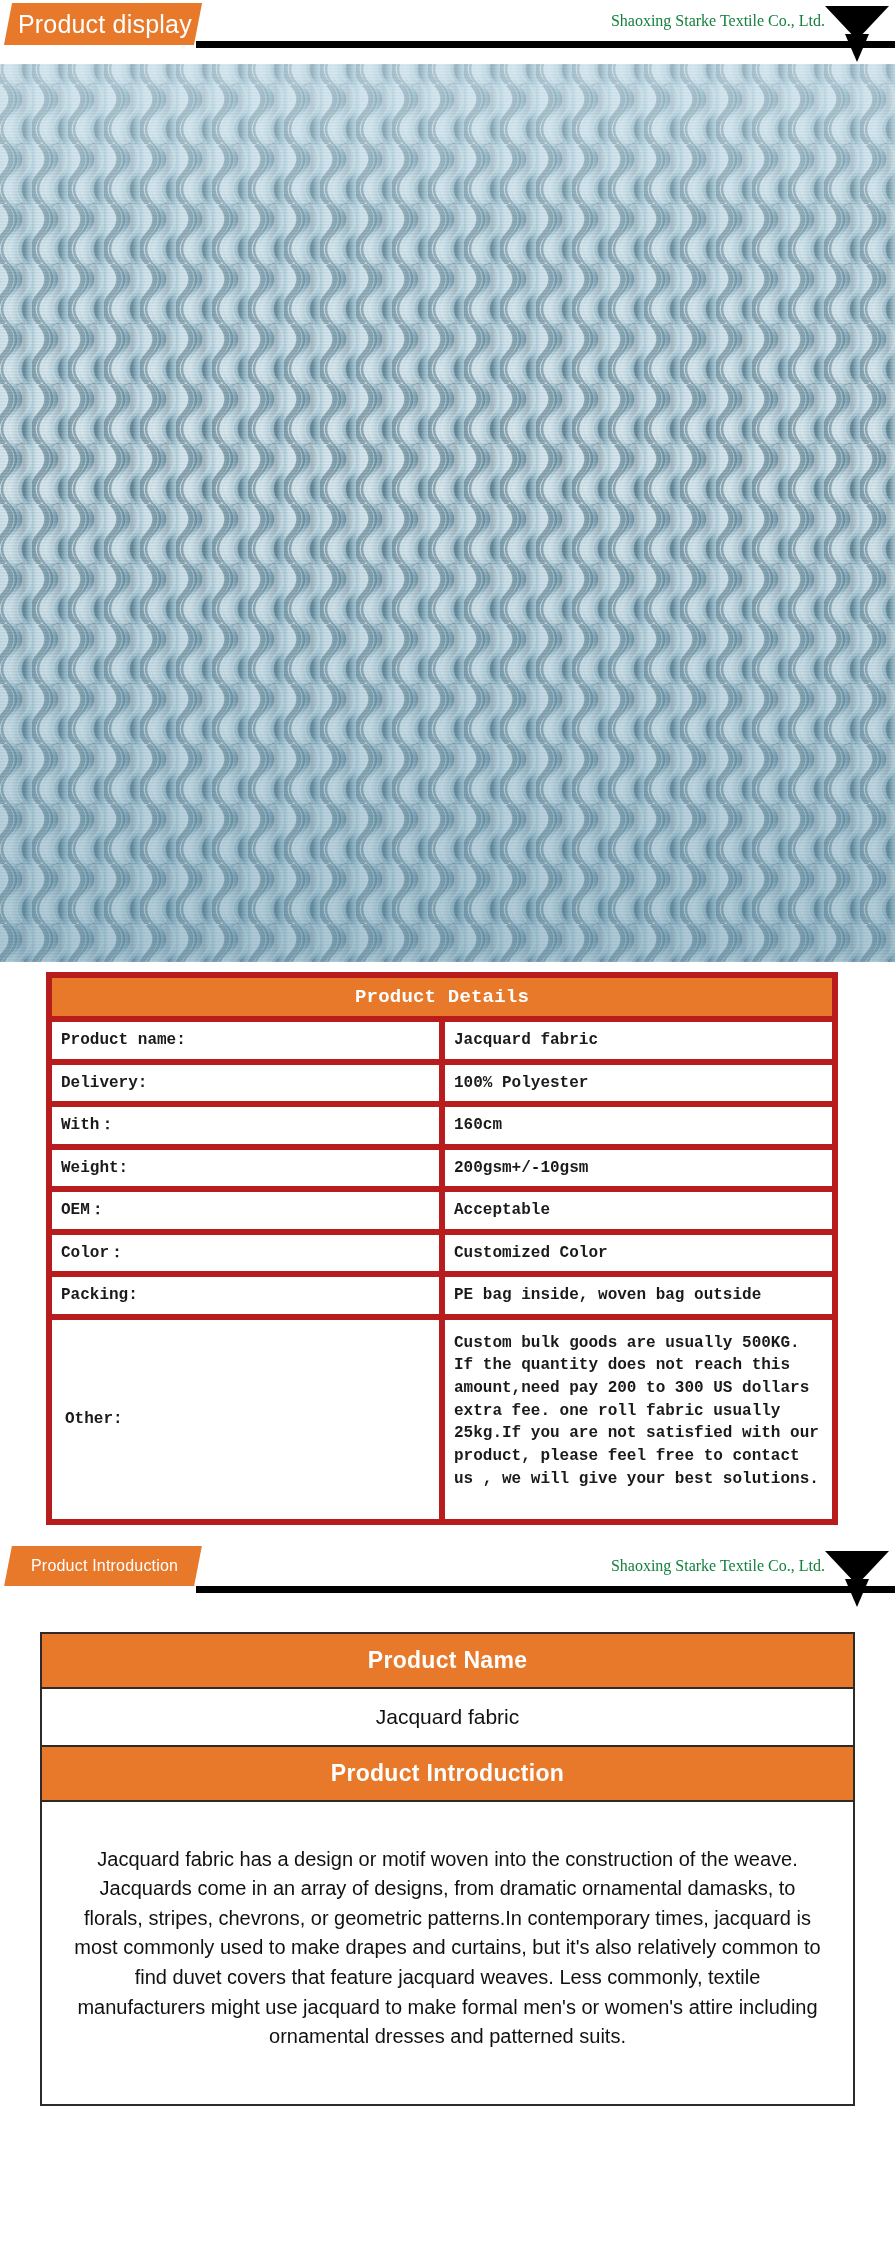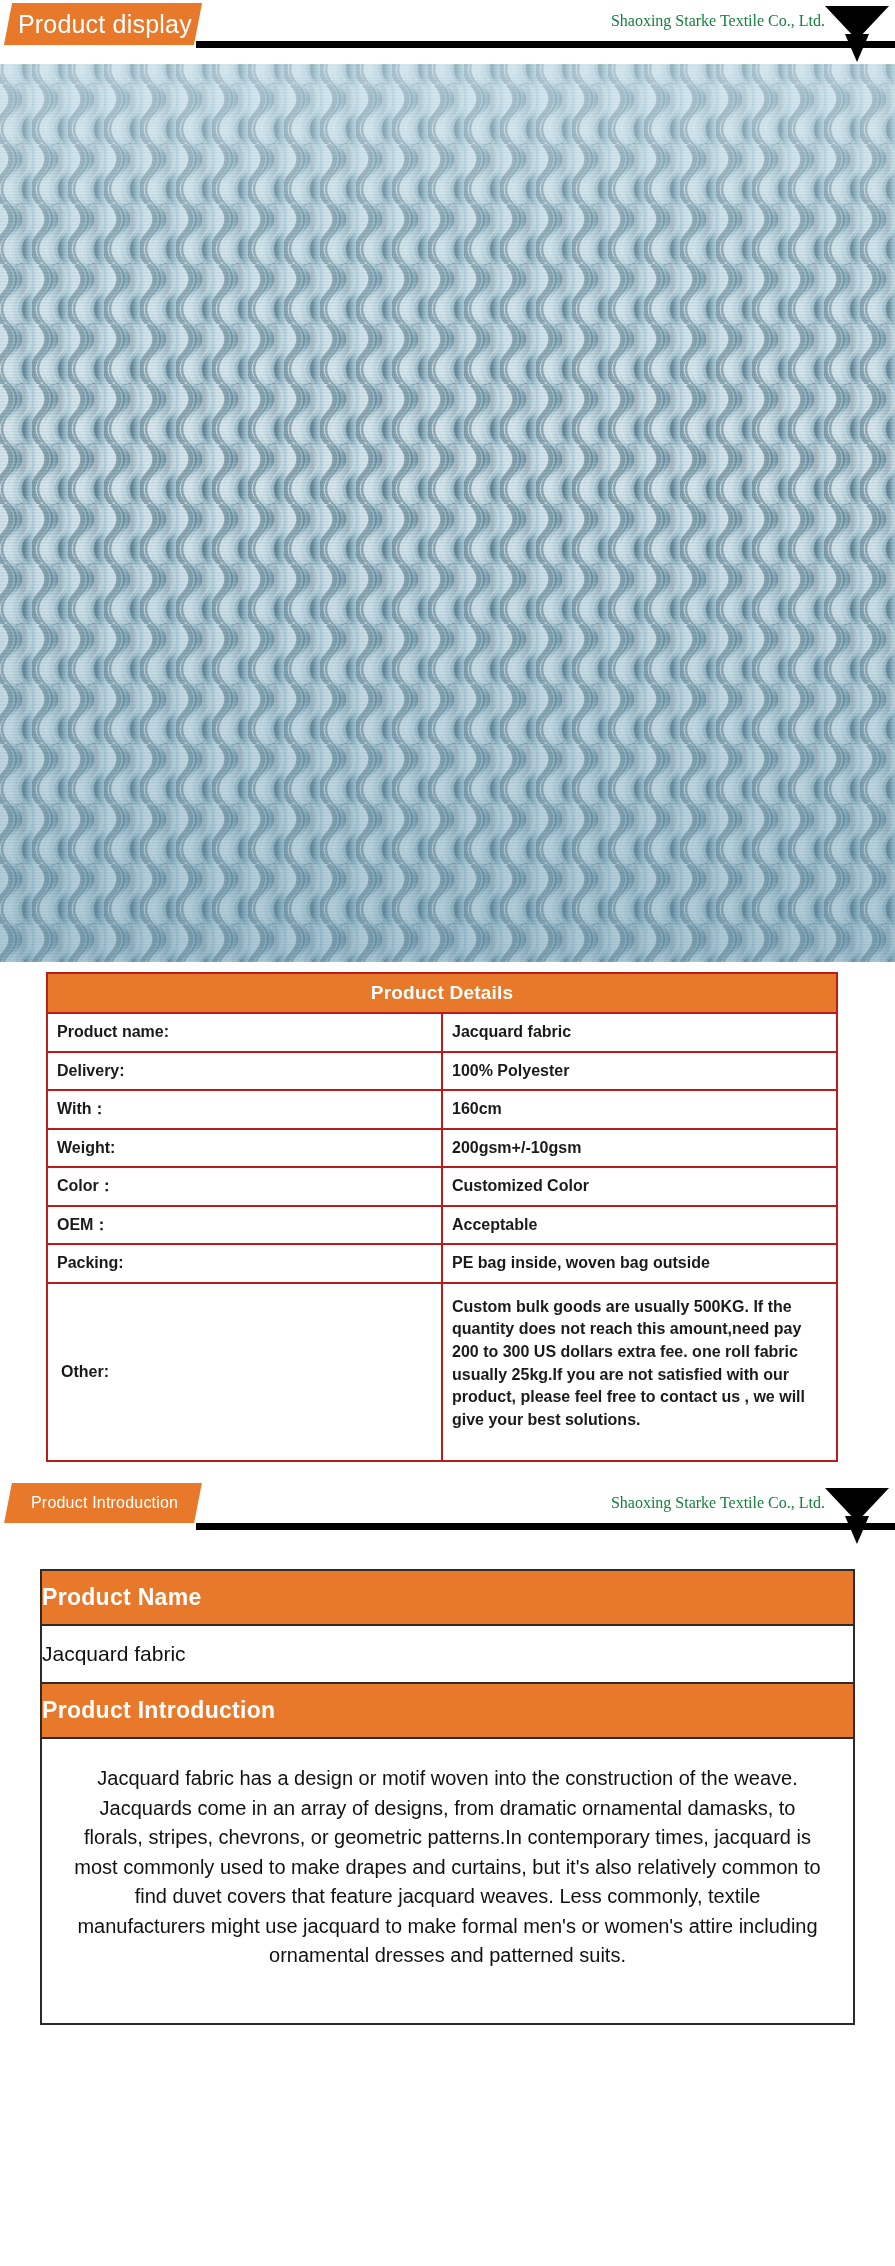--- a/index.html
+++ b/index.html
@@ -145,27 +145,28 @@
     padding: 10px 57px 0 46px;
     box-sizing: border-box;
   }
   table.details {
     width: 792px;
     border-collapse: collapse;
     table-layout: fixed;
     border: 1px solid #1a1a1a;
   }
   table.details td {
-    border: 2px solid #b91c1c;
+    border: 6px solid #b91c1c;
     font-size: 16px;
     font-weight: bold;
     color: #1a1a1a;
     padding: 8px 10px 8px 9px;
     vertical-align: middle;
     line-height: 1.28;
+    font-family: Liberation Mono, monospace;
   }
   table.details td.key { width: 140px; }
   table.details .hdr td {
     background: #e8792b;
     color: #ffffff;
     text-align: center;
     font-size: 19px;
     font-weight: bold;
     padding: 7px 0;
     letter-spacing: 0.2px;
@@ -179,20 +180,21 @@
     box-sizing: border-box;
   }
   table.intro {
     width: 815px;
     border-collapse: collapse;
     table-layout: fixed;
     border: 2px solid #2e2a26;
   }
   table.intro td {
     border: 2px solid #2e2a26;
+    text-align: center;
   }
   table.intro td.hd {
     background: #e8792b;
     color: #ffffff;
     font-size: 23px;
     font-weight: bold;
     padding: 13px 0;
     letter-spacing: 0.3px;
   }
   table.intro td.val {
@@ -201,21 +203,21 @@
     font-size: 21px;
     font-weight: 400;
     padding: 16px 0;
   }
   table.intro td.body {
     background: #ffffff;
     color: #111111;
     font-size: 20px;
     font-weight: 400;
     line-height: 1.48;
-    padding: 25px 28px 52px 28px;
+    padding: 43px 28px 52px 28px;
     text-align: center;
   }
 </style>
 </head>
 <body>
 
 <div class="banner banner-display">
   <div class="rule"></div>
   <div class="tag">
     <span class="tag-text">Product display</span>
@@ -260,26 +262,26 @@
       </tr>
       <tr>
         <td class="key">With：</td>
         <td class="val">160cm</td>
       </tr>
       <tr>
         <td class="key">Weight:</td>
         <td class="val">200gsm+/-10gsm</td>
       </tr>
       <tr>
+        <td class="key">OEM：</td>
+        <td class="val">Acceptable</td>
+      </tr>
+      <tr>
         <td class="key">Color：</td>
         <td class="val">Customized Color</td>
-      </tr>
-      <tr>
-        <td class="key">OEM：</td>
-        <td class="val">Acceptable</td>
       </tr>
       <tr>
         <td class="key">Packing:</td>
         <td class="val">PE bag inside, woven bag outside</td>
       </tr>
       <tr>
         <td class="key other-key">Other:</td>
         <td class="val other-val">Custom bulk goods are usually 500KG. If the quantity does not reach this amount,need pay 200 to 300 US dollars extra fee. one roll fabric usually 25kg.If you are not satisfied with our product, please feel free to contact us , we will give your best solutions.</td>
       </tr>
     </tbody>

